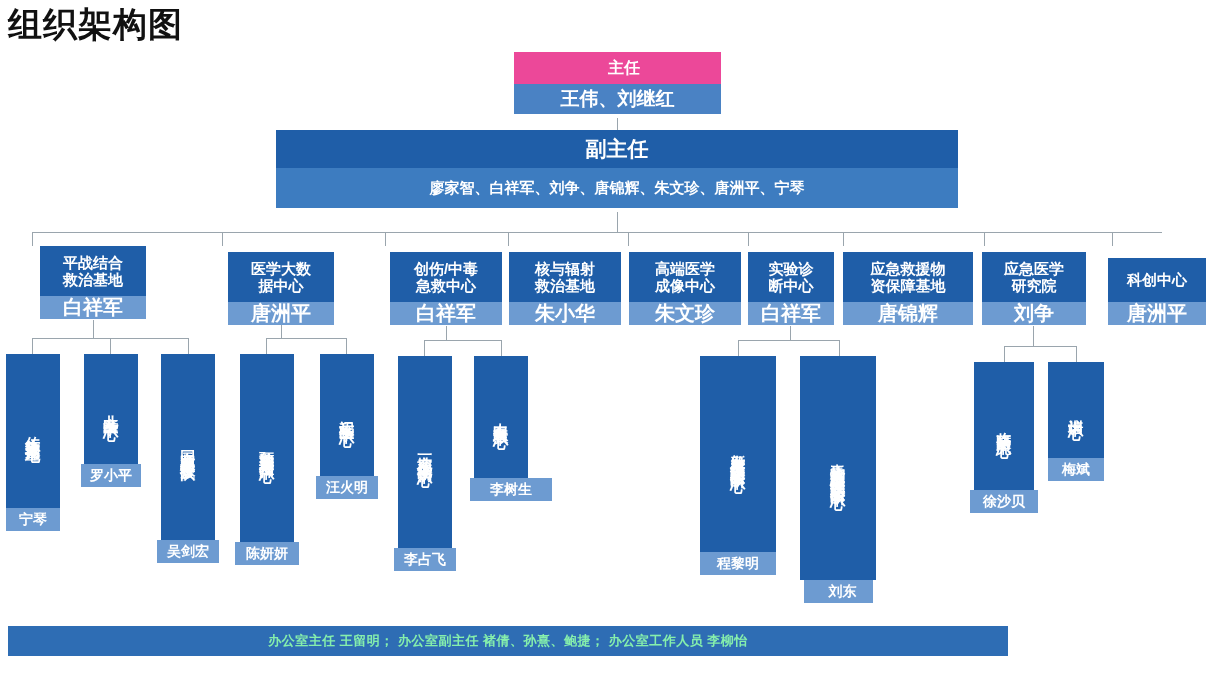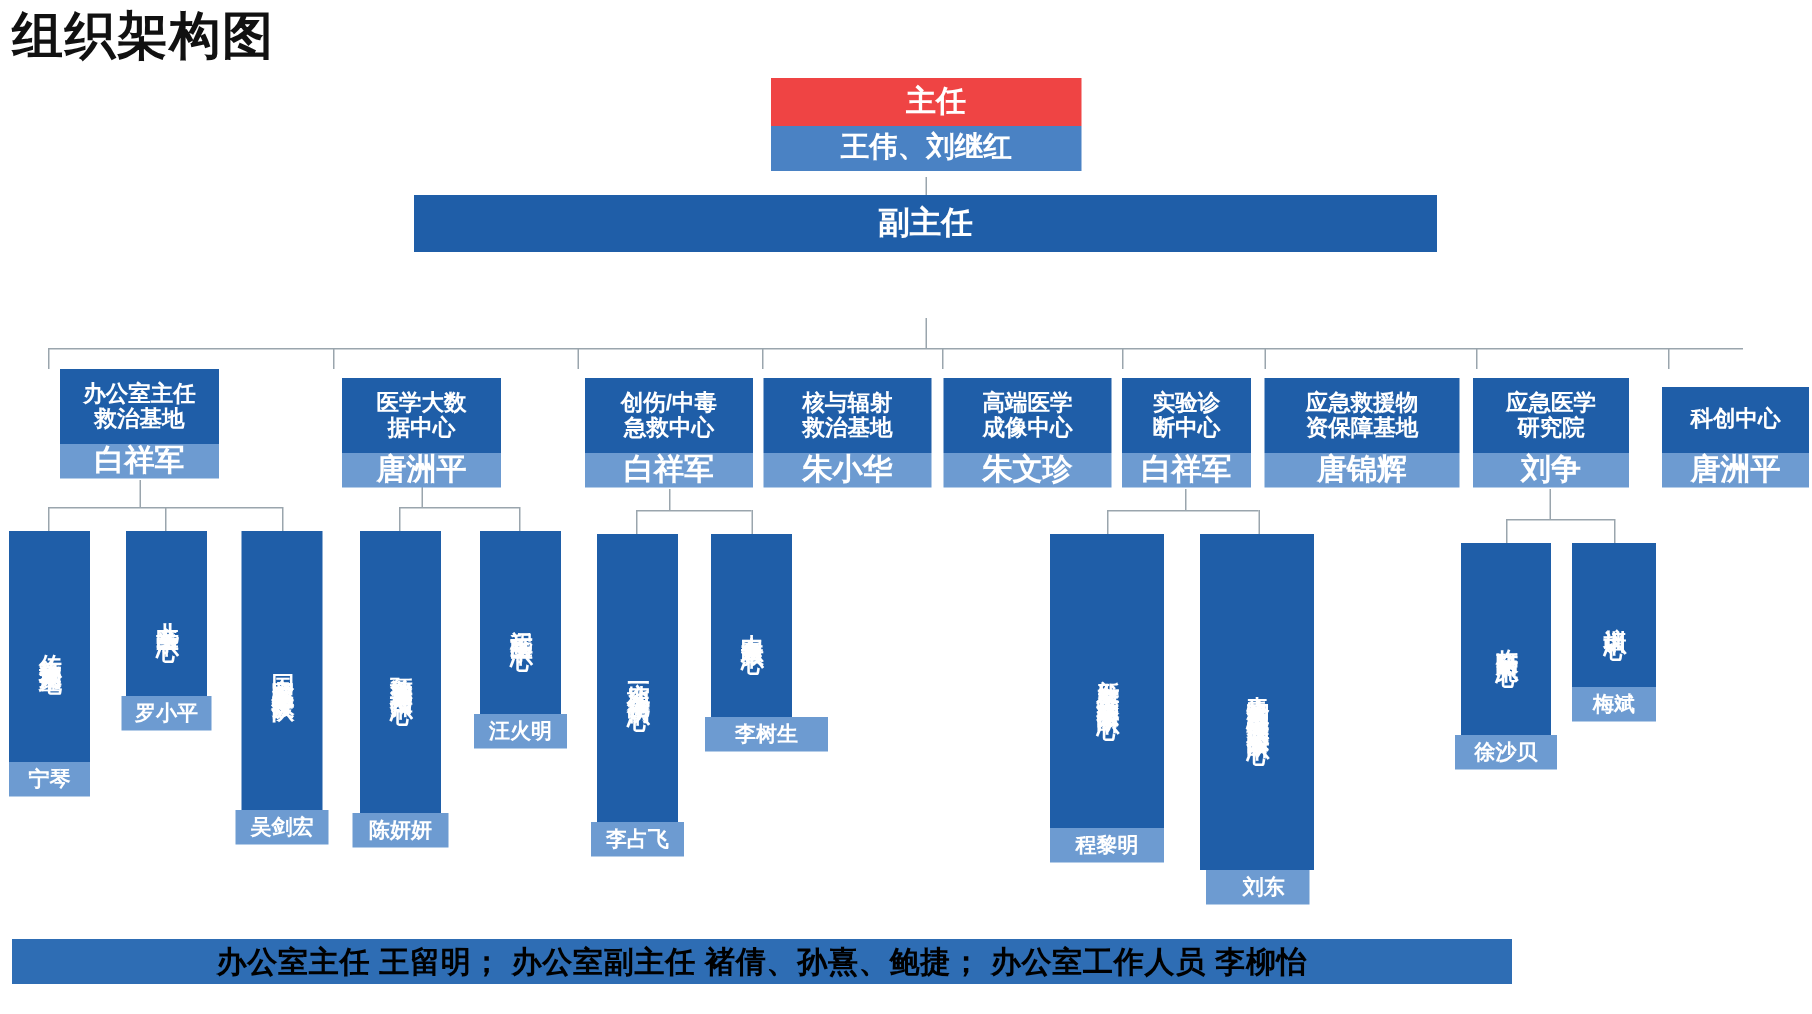--- a/index.html
+++ b/index.html
@@ -36,21 +36,21 @@
     background:#6d9bd1;
     font-weight:bold;
     display:flex;align-items:center;justify-content:center;
     line-height:1.15;
     padding:1px 3px;
     box-sizing:border-box;
   }
   .node.center .person{ width:100%; }
   .node.shrink .person{ width:auto;margin:0 auto; }
   
-  #root .title{font-size:20px;height:32px;background:#ef4444;padding-left:16px;}
+  #root .title{font-size:16px;height:32px;background:#ec4899;padding-left:16px;}
   #root .person{font-size:19px;height:30px;background:#4a82c4;}
   
   #deputy .title{font-size:21px;height:38px;background:#1f5ea8;}
   #deputy .person{font-size:15px;height:40px;background:#3d7cc0;}
   
   .lvl2 .title{font-size:15px;}
   .lvl2 .person{font-size:20px;height:23px;}
   
   .lvl3 .title{font-size:15px;}
   .lvl3 .person{font-size:14px;height:23px;}
@@ -58,21 +58,21 @@
     writing-mode:vertical-rl;
     text-orientation:upright;
     letter-spacing:2px;
   }
   .line{position:absolute;background:#9aa5ad;}
   .hline{height:1px;}
   .vline{width:1px;}
   #footer{
     position:absolute;left:8px;top:626px;width:1000px;height:30px;
     background:#2e6db4;
-    color:#000000;font-size:20px;font-weight:bold;
+    color:#86efac;font-size:13px;font-weight:bold;
     display:flex;align-items:center;justify-content:center;
     box-sizing:border-box;
     letter-spacing:0.5px;
   }
 </style>
 </head>
 <body>
 
 <div id="page-title">组织架构图</div>
 
@@ -115,24 +115,25 @@
 <div class="line vline" style="left:1004px;top:346px;height:16px;"></div>
 <div class="line vline" style="left:1076px;top:346px;height:16px;"></div>
 
 <div class="node center" id="root" style="left:514px;top:52px;width:207px;">
   <div class="title">主任</div>
   <div class="person">王伟、刘继红</div>
 </div>
 
 <div class="node center" id="deputy" style="left:276px;top:130px;width:682px;">
   <div class="title">副主任</div>
+  <div class="person">廖家智、白祥军、刘争、唐锦辉、朱文珍、唐洲平、宁琴</div>
 </div>
 
 <div class="node center lvl2" style="left:40px;top:246px;width:106px;">
-  <div class="title" style="height:50px;white-space:pre-line;">办公室主任
+  <div class="title" style="height:50px;white-space:pre-line;">平战结合
 救治基地</div>
   <div class="person">白祥军</div>
 </div>
 <div class="node center lvl2" style="left:228px;top:252px;width:106px;border-radius:21px;">
   <div class="title" style="height:50px;white-space:pre-line;">医学大数
 据中心</div>
   <div class="person">唐洲平</div>
 </div>
 <div class="node center lvl2" style="left:390px;top:252px;width:112px;">
   <div class="title" style="height:50px;white-space:pre-line;">创伤/中毒

